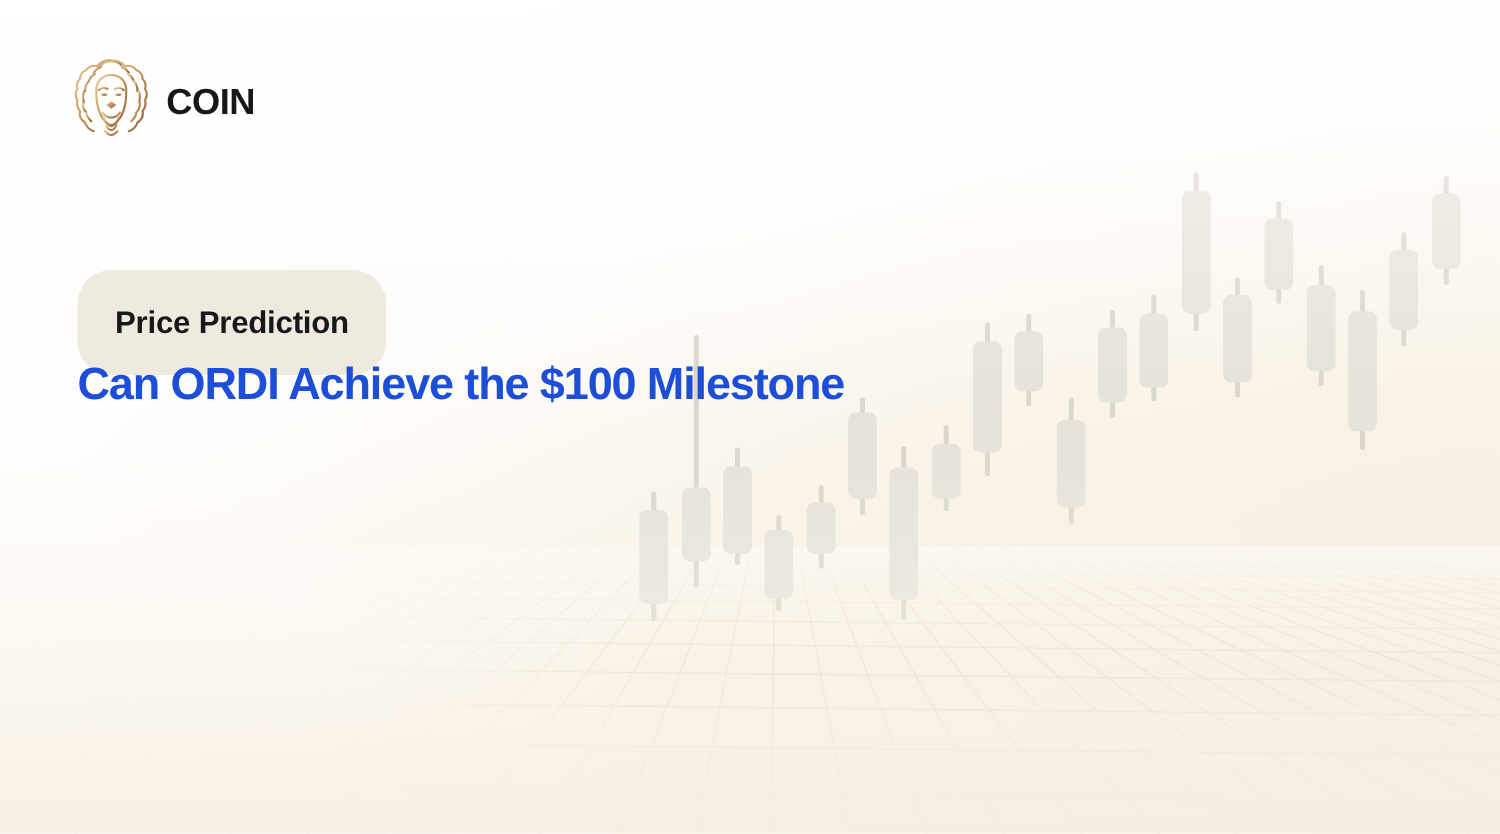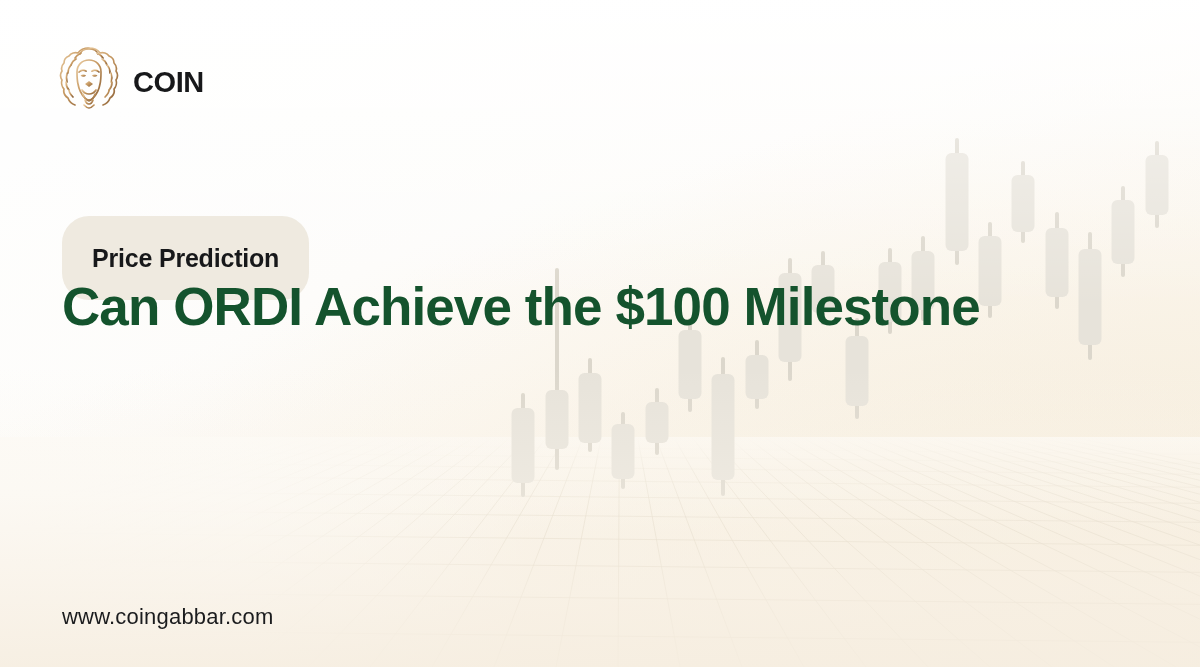--- a/index.html
+++ b/index.html
@@ -127,24 +127,24 @@
   
   .headline {
     position: absolute;
     left: 62px;
     top: 273px;
     width: 930px;
   }
   .headline-line {
     font-family: "Liberation Sans", sans-serif;
     font-weight: bold;
-    font-size: 53px;
+    font-size: 36px;
     line-height: 68px;
     letter-spacing: -0.9px;
-    color: #14532d;
+    color: #1d4ed8;
     white-space: nowrap;
   }
 
   
   .site-url {
     position: absolute;
     left: 62px;
     top: 604px;
     font-family: "Liberation Sans", sans-serif;
     font-weight: normal;
@@ -333,16 +333,15 @@
     </div>
 
     <div class="badge">
       <span class="badge-label">Price Prediction</span>
     </div>
 
     <div class="headline">
       <div class="headline-line">Can ORDI Achieve the $100 Milestone</div>
     </div>
 
-    <div class="site-url">www.coingabbar.com</div>
 
   </div>
 </div>
 
 </body></html>

